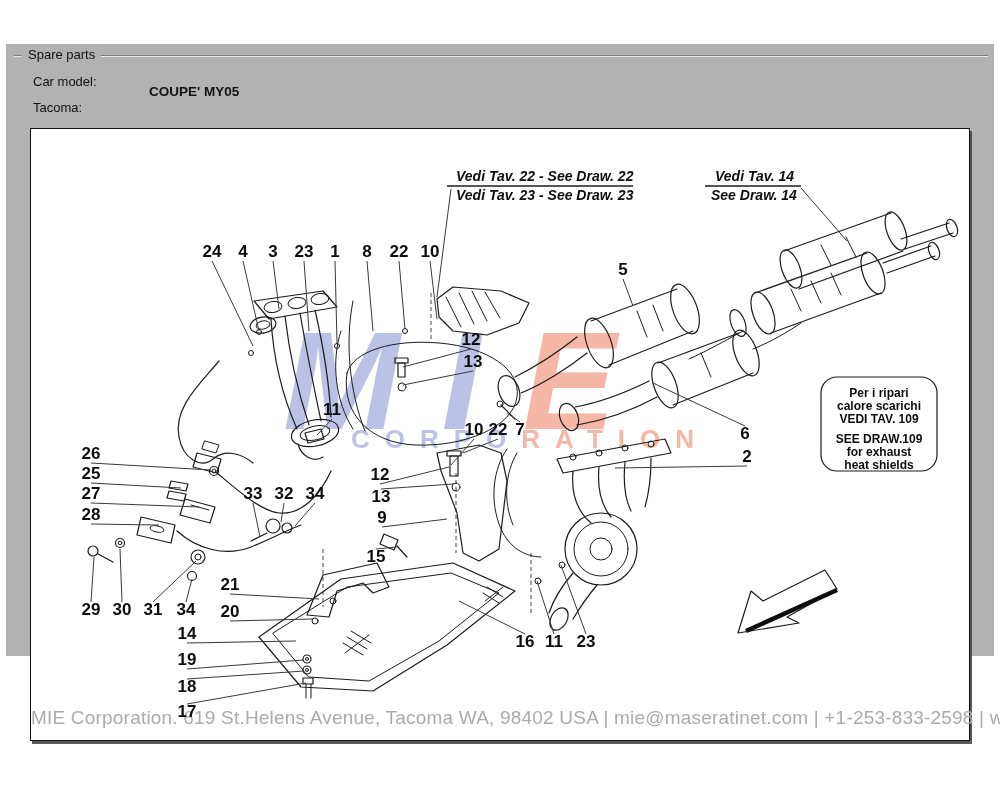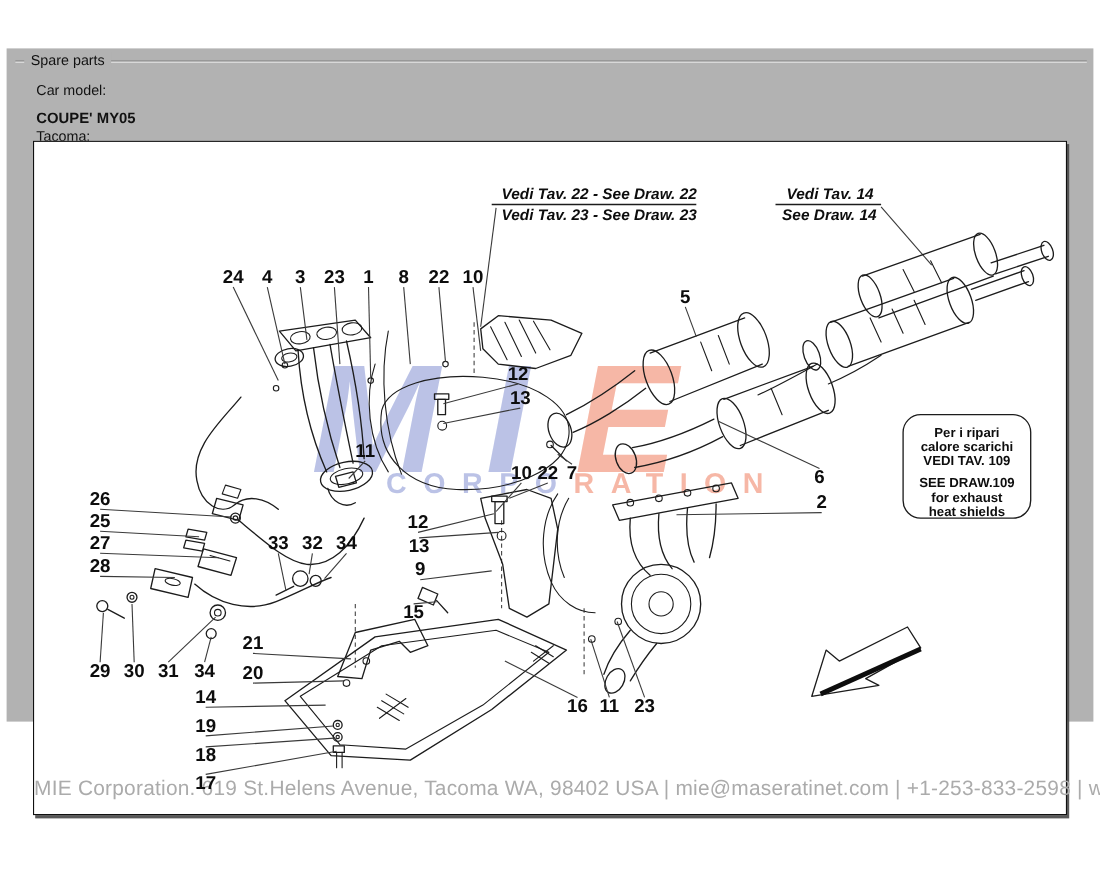--- a/index.html
+++ b/index.html
@@ -4,21 +4,21 @@
 <style>
   html,body{margin:0;padding:0;}
   body{width:1000px;height:800px;background:#ffffff;position:relative;overflow:hidden;
        font-family:"Liberation Sans",sans-serif;}
   .panel{position:absolute;left:6px;top:44px;width:988px;height:612px;background:#b2b2b2;}
   .groove{position:absolute;left:8px;right:6px;top:11px;height:0;
           border-top:1px solid #7e7e7e;border-bottom:1px solid #e9e9e9;}
   .legend{position:absolute;left:16px;top:3px;background:#b2b2b2;padding:0 6px;
           font-size:13px;color:#111;}
   .fields{position:absolute;left:27px;top:30px;font-size:13px;color:#111;}
-  .frow{display:flex;line-height:16px;flex-direction:column;}
+  .frow{display:flex;line-height:16px;}
   .flabel{width:116px;}
   .fvalue{font-weight:bold;font-size:13.5px;margin-top:10px;}
   .canvas{position:absolute;left:24px;top:84px;width:938px;height:611px;background:#ffffff;
           border:1px solid #101010;box-shadow:2px 3px 0 rgba(70,70,70,.9);}
   .footer{position:absolute;left:0;right:0;bottom:11px;text-align:center;color:#ababab;
           font-size:19px;white-space:nowrap;letter-spacing:.2px;}
   svg.diagram{position:absolute;left:0;top:0;width:938px;height:611px;}
   .ln{fill:none;stroke:#1c1c1c;stroke-width:1.2;stroke-linecap:round;stroke-linejoin:round;}
   .lnt{fill:none;stroke:#1c1c1c;stroke-width:1;stroke-linecap:round;stroke-linejoin:round;}
   .lnf{fill:#ffffff;stroke:#1c1c1c;stroke-width:1.2;stroke-linejoin:round;}

